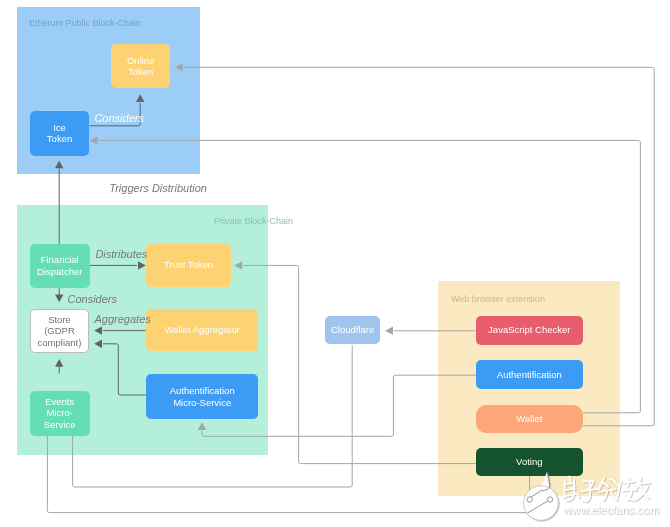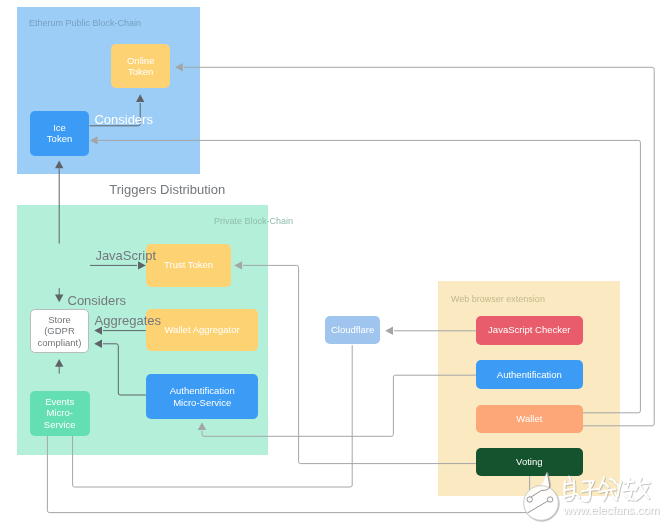--- a/index.html
+++ b/index.html
@@ -9,21 +9,21 @@
   #stage{position:relative;width:670px;height:527px;background:#ffffff;}
 
   .zone{position:absolute;box-sizing:border-box;}
   .zone-label{position:absolute;font-size:9px;white-space:nowrap;}
 
   .node{position:absolute;box-sizing:border-box;display:flex;flex-direction:column;
         align-items:center;justify-content:center;text-align:center;
         color:#ffffff;font-size:9.5px;line-height:11.6px;border-radius:5px;}
   .node span{display:block;}
 
-  .edge-label{position:absolute;color:#6f7276;font-size:13px;white-space:nowrap;}
+  .edge-label{position:absolute;color:#6f7276;font-size:11px;white-space:nowrap;font-style:italic;}
 
   svg.wires{position:absolute;left:0;top:0;width:670px;height:527px;overflow:visible;pointer-events:none;z-index:5;}
   .zone{z-index:1;}
   .zone-label{z-index:2;}
   .node{z-index:8;}
   .edge-label{z-index:9;}
   svg.wm{position:absolute;overflow:visible;pointer-events:none;z-index:20;opacity:.93;}
 </style>
 </head>
 <body>
@@ -167,20 +167,24 @@
     <div class="zone" style="left: 437.6px; top: 280.9px; width: 182px; height: 214.8px; background: rgb(251, 234, 193);"></div>
     <div class="zone-label" style="color: rgb(198, 183, 143); left: 451px; top: 294px;">Web browser extension</div>
     <div class="node" style="left: 111.2px; top: 44.2px; width: 59px; height: 44px; background: rgb(253, 210, 114); color: rgb(255, 255, 255);">
       <span>Online</span>
       <span>Token</span>
     </div>
     <div class="node" style="left: 29.7px; top: 111px; width: 59.7px; height: 44.8px; background: rgb(59, 155, 245); color: rgb(255, 255, 255);">
       <span>Ice</span>
       <span>Token</span>
     </div>
+    <div class="node" style="left: 29.7px; top: 243.6px; width: 60px; height: 44.6px; background: rgb(100, 223, 180); color: rgb(255, 255, 255);">
+      <span>Financial</span>
+      <span>Dispatcher</span>
+    </div>
     <div class="node" style="left: 30px; top: 308.8px; width: 59px; height: 44.4px; background: rgb(255, 255, 255); color: rgb(112, 117, 122); border: 1px solid rgb(185, 188, 189);">
       <span>Store</span>
       <span>(GDPR</span>
       <span>compliant)</span>
     </div>
     <div class="node" style="left: 29.7px; top: 373.6px; width: 60px; height: 45px; background: rgb(100, 223, 180); color: rgb(255, 255, 255); margin-top: 17px;">
       <span>Events</span>
       <span>Micro-</span>
       <span>Service</span>
     </div>
@@ -196,24 +200,24 @@
     </div>
     <div class="node" style="left: 324.7px; top: 315.6px; width: 55.8px; height: 28.8px; background: rgb(159, 197, 238); color: rgb(255, 255, 255);">
       <span>Cloudflare</span>
     </div>
     <div class="node" style="left: 475.8px; top: 315.5px; width: 107px; height: 29.5px; background: rgb(232, 92, 107); color: rgb(255, 255, 255);">
       <span>JavaScript Checker</span>
     </div>
     <div class="node" style="left: 475.8px; top: 359.8px; width: 107px; height: 29.6px; background: rgb(59, 155, 245); color: rgb(255, 255, 255);">
       <span>Authentification</span>
     </div>
-    <div class="node" style="left: 475.8px; top: 405.4px; width: 107px; height: 27.6px; background: rgb(253, 166, 120); color: rgb(255, 255, 255);">
+    <div class="node" style="left: 475.8px; top: 405.4px; width: 107px; height: 27.6px; background: rgb(253, 166, 120); color: rgb(255, 255, 255); border-radius: 10px;">
       <span>Wallet</span>
     </div>
     <div class="node" style="left: 475.8px; top: 448.2px; width: 107px; height: 28.2px; background: #14532d; color: rgb(255, 255, 255); text-align: right;">
       <span>Voting</span>
     </div>
     <div class="edge-label" style="left: 94.4px; top: 112.2px; color: rgb(255, 255, 255);">Considers</div>
     <div class="edge-label" style="left: 68.3px; top: 181.5px; color: rgb(116, 120, 124); margin-left: 41px;">Triggers Distribution</div>
-    <div class="edge-label" style="left: 95.4px; top: 248px; color: rgb(116, 120, 124);">JavaScript</div>
+    <div class="edge-label" style="left: 95.4px; top: 248px; color: rgb(116, 120, 124);">Distributes</div>
     <div class="edge-label" style="left: 67.5px; top: 293.2px; color: rgb(116, 120, 124);">Considers</div>
     <div class="edge-label" style="left: 94.5px; top: 312.8px; color: rgb(116, 120, 124);">Aggregates</div>
   </div>
 
 </body></html>

